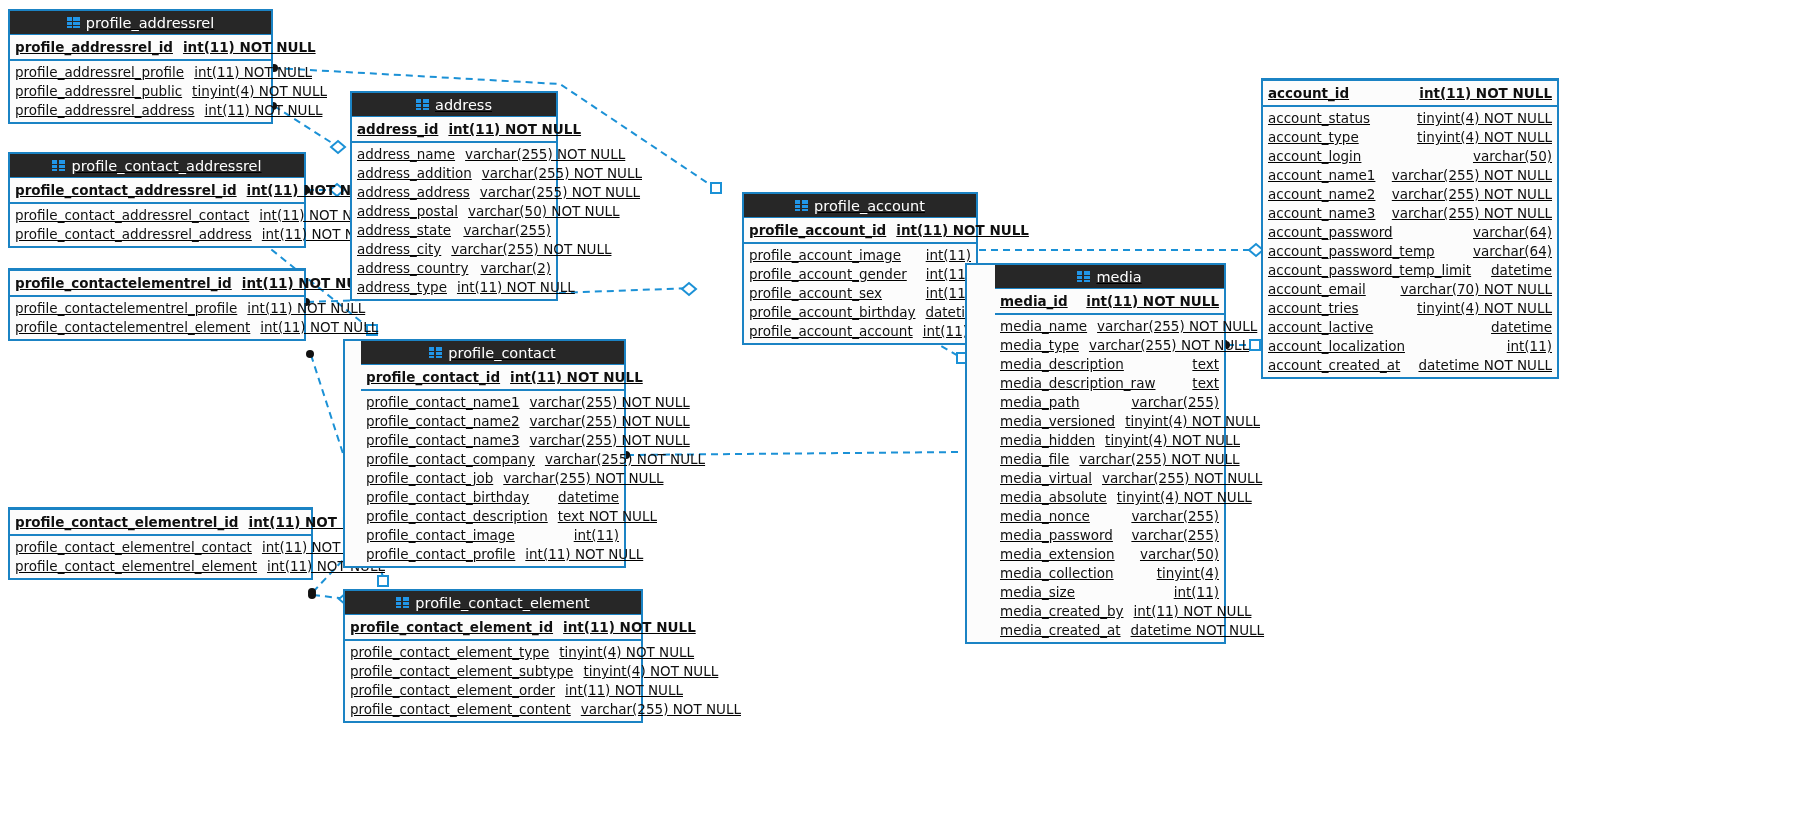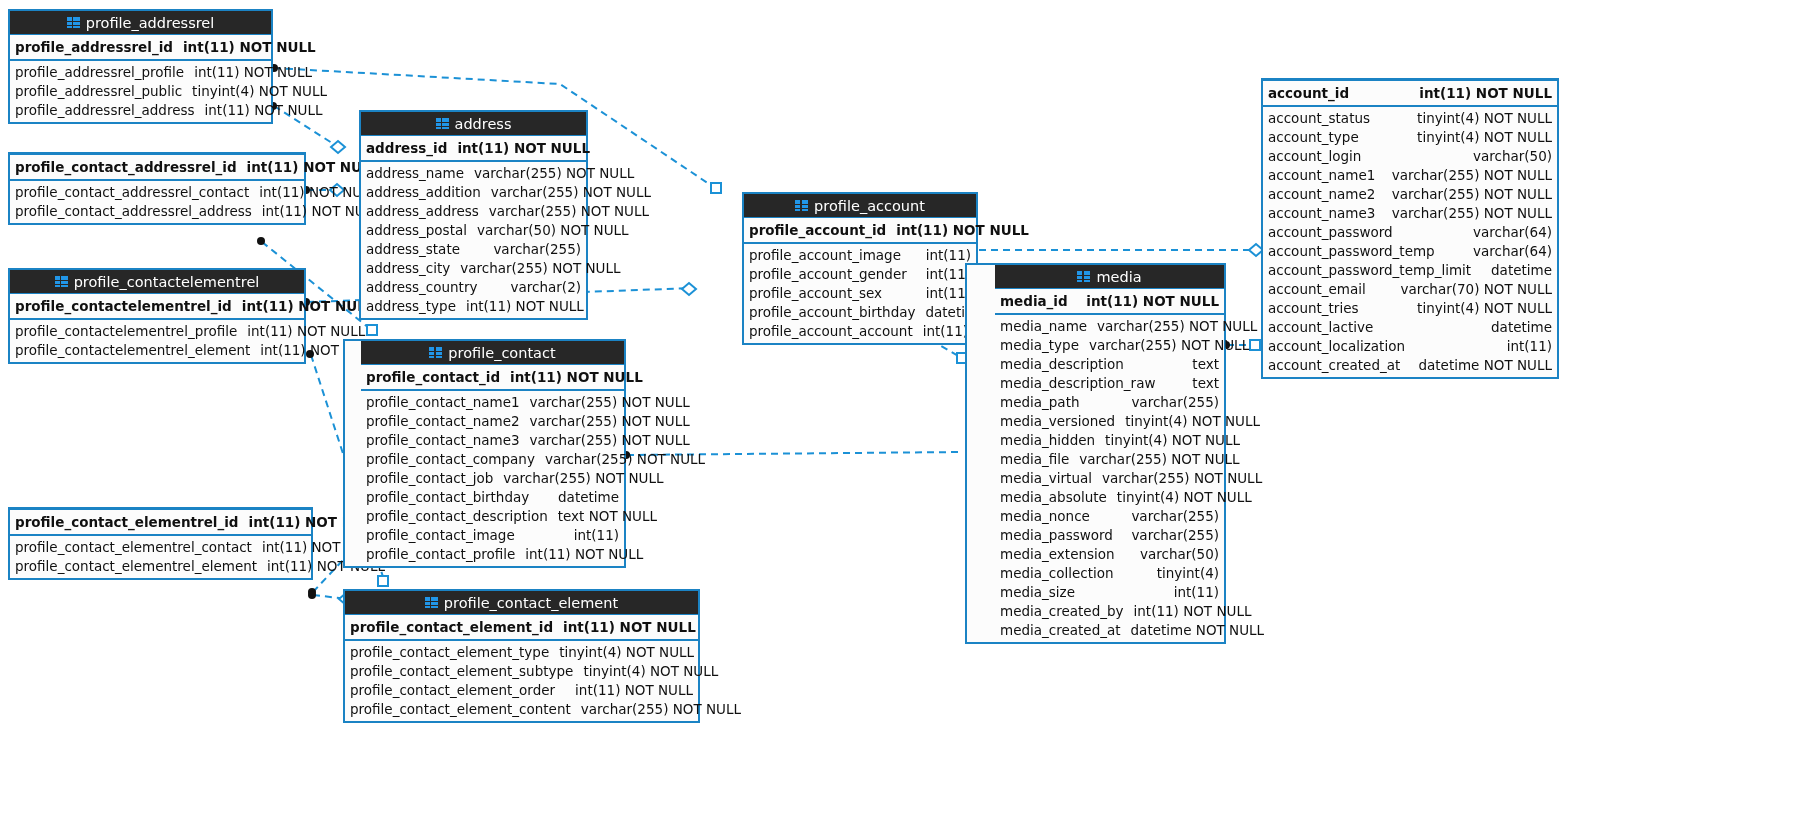--- a/index.html
+++ b/index.html
@@ -24,20 +24,21 @@
     pointer-events: none;
     z-index: 1;
   }
   .table-box {
     position: absolute;
     border: 2px solid #1b83c4;
     background: #fcfcfc;
     box-sizing: border-box;
     z-index: 2;
     box-shadow: 0 0 0 0 rgba(0,0,0,0);
+    text-decoration: underline;
   }
   .tbl-title {
     background: #272727;
     color: #ffffff;
     font-size: 14.5px;
     line-height: 22px;
     height: 23px;
     text-align: center;
     white-space: nowrap;
     overflow: hidden;
@@ -180,49 +181,49 @@
           <span class="fname">profile_addressrel_public</span>
           <span class="ftype">tinyint(4) NOT NULL</span>
         </div>
         <div class="field pad-b">
           <span class="fname">profile_addressrel_address</span>
           <span class="ftype">int(11) NOT NULL</span>
         </div>
       </div>
     </div>
     <div class="table-box" style="left: 8px; top: 152px; width: 298px;">
-      <div class="pk-row">
-        <div class="field pk pad-t pad-b">
-          <span class="fname">profile_contact_addressrel_id</span>
-          <span class="ftype">int(11) NOT NULL</span>
-        </div>
-      </div>
-      <div class="field-list">
-        <div class="field pad-t">
-          <span class="fname">profile_contact_addressrel_contact</span>
-          <span class="ftype">int(11) NOT NULL</span>
-        </div>
-        <div class="field pad-b">
-          <span class="fname">profile_contact_addressrel_address</span>
-          <span class="ftype">int(11) NOT NULL</span>
-        </div>
-      </div>
-    </div>
-    <div class="table-box" style="left: 8px; top: 268px; width: 298px;">
       <div class="tbl-title">
         <span class="tbl-icon">
           <i class="r1a"></i>
           <i class="r1b"></i>
           <i class="r2a"></i>
           <i class="r2b"></i>
           <i class="r3a"></i>
           <i class="r3b"></i>
         </span>
-        <span>profile_contactelementrel</span>
-      </div>
+        <span>profile_contact_addressrel</span>
+      </div>
+      <div class="pk-row">
+        <div class="field pk pad-t pad-b">
+          <span class="fname">profile_contact_addressrel_id</span>
+          <span class="ftype">int(11) NOT NULL</span>
+        </div>
+      </div>
+      <div class="field-list">
+        <div class="field pad-t">
+          <span class="fname">profile_contact_addressrel_contact</span>
+          <span class="ftype">int(11) NOT NULL</span>
+        </div>
+        <div class="field pad-b">
+          <span class="fname">profile_contact_addressrel_address</span>
+          <span class="ftype">int(11) NOT NULL</span>
+        </div>
+      </div>
+    </div>
+    <div class="table-box" style="left: 8px; top: 268px; width: 298px;">
       <div class="pk-row">
         <div class="field pk pad-t pad-b">
           <span class="fname">profile_contactelementrel_id</span>
           <span class="ftype">int(11) NOT NULL</span>
         </div>
       </div>
       <div class="field-list">
         <div class="field pad-t">
           <span class="fname">profile_contactelementrel_profile</span>
           <span class="ftype">int(11) NOT NULL</span>
@@ -244,21 +245,21 @@
         <div class="field pad-t">
           <span class="fname">profile_contact_elementrel_contact</span>
           <span class="ftype">int(11) NOT NULL</span>
         </div>
         <div class="field pad-b">
           <span class="fname">profile_contact_elementrel_element</span>
           <span class="ftype">int(11) NOT NULL</span>
         </div>
       </div>
     </div>
-    <div class="table-box" style="left: 359px; top: 91px; width: 229px; margin-top: 19px;">
+    <div class="table-box" style="left: 350px; top: 91px; width: 208px;">
       <div class="tbl-title">
         <span class="tbl-icon">
           <i class="r1a"></i>
           <i class="r1b"></i>
           <i class="r2a"></i>
           <i class="r2b"></i>
           <i class="r3a"></i>
           <i class="r3b"></i>
         </span>
         <span>address</span>
@@ -354,21 +355,21 @@
         <div class="field">
           <span class="fname">profile_contact_image</span>
           <span class="ftype">int(11)</span>
         </div>
         <div class="field pad-b">
           <span class="fname">profile_contact_profile</span>
           <span class="ftype">int(11) NOT NULL</span>
         </div>
       </div>
     </div>
-    <div class="table-box" style="left: 343px; top: 589px; width: 357px;">
+    <div class="table-box" style="left: 343px; top: 589px; width: 300px;">
       <div class="tbl-title">
         <span class="tbl-icon">
           <i class="r1a"></i>
           <i class="r1b"></i>
           <i class="r2a"></i>
           <i class="r2b"></i>
           <i class="r3a"></i>
           <i class="r3b"></i>
         </span>
         <span>profile_contact_element</span>

